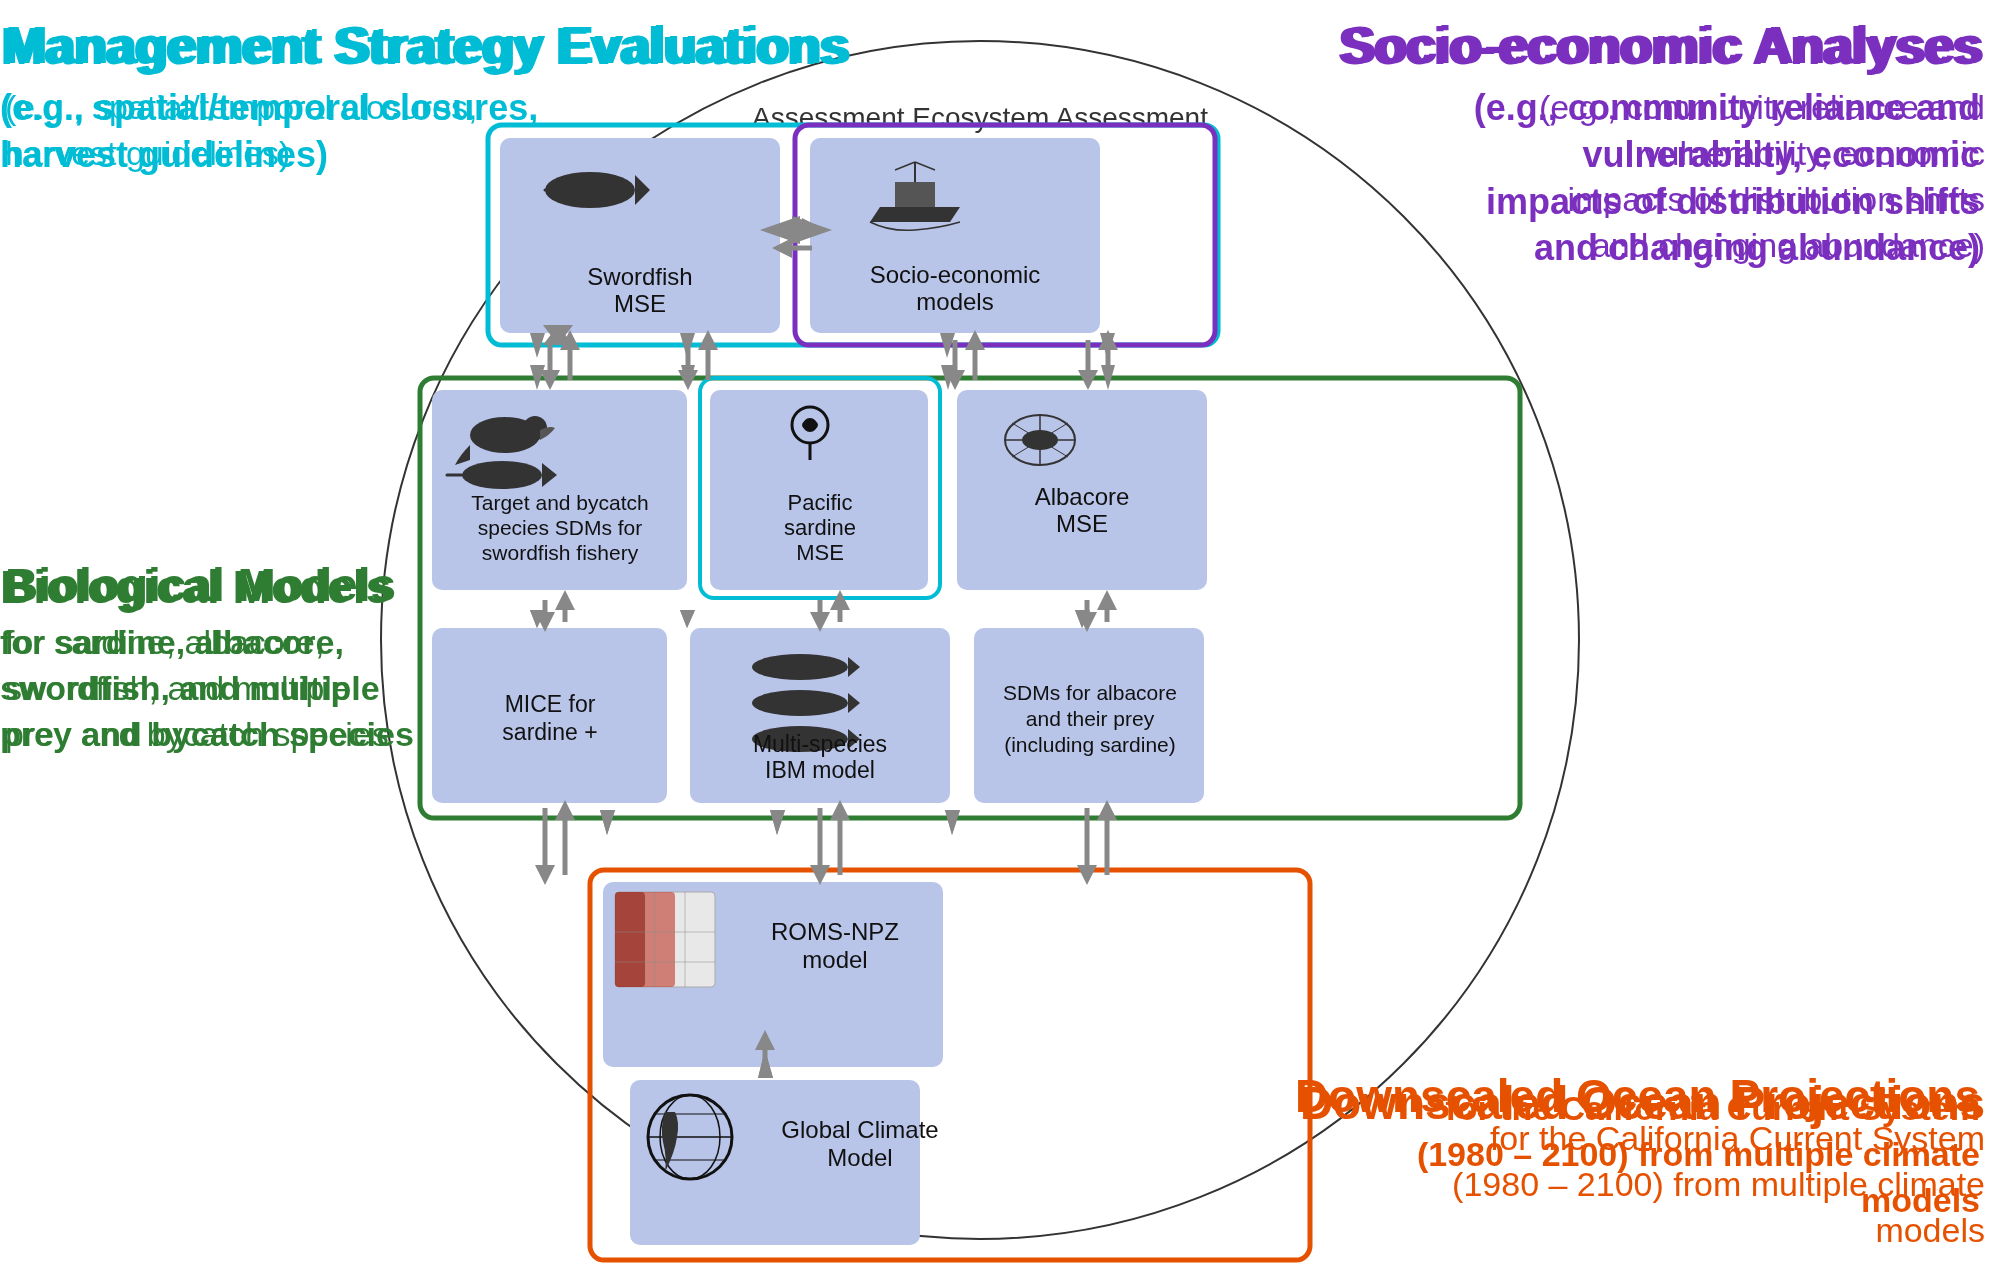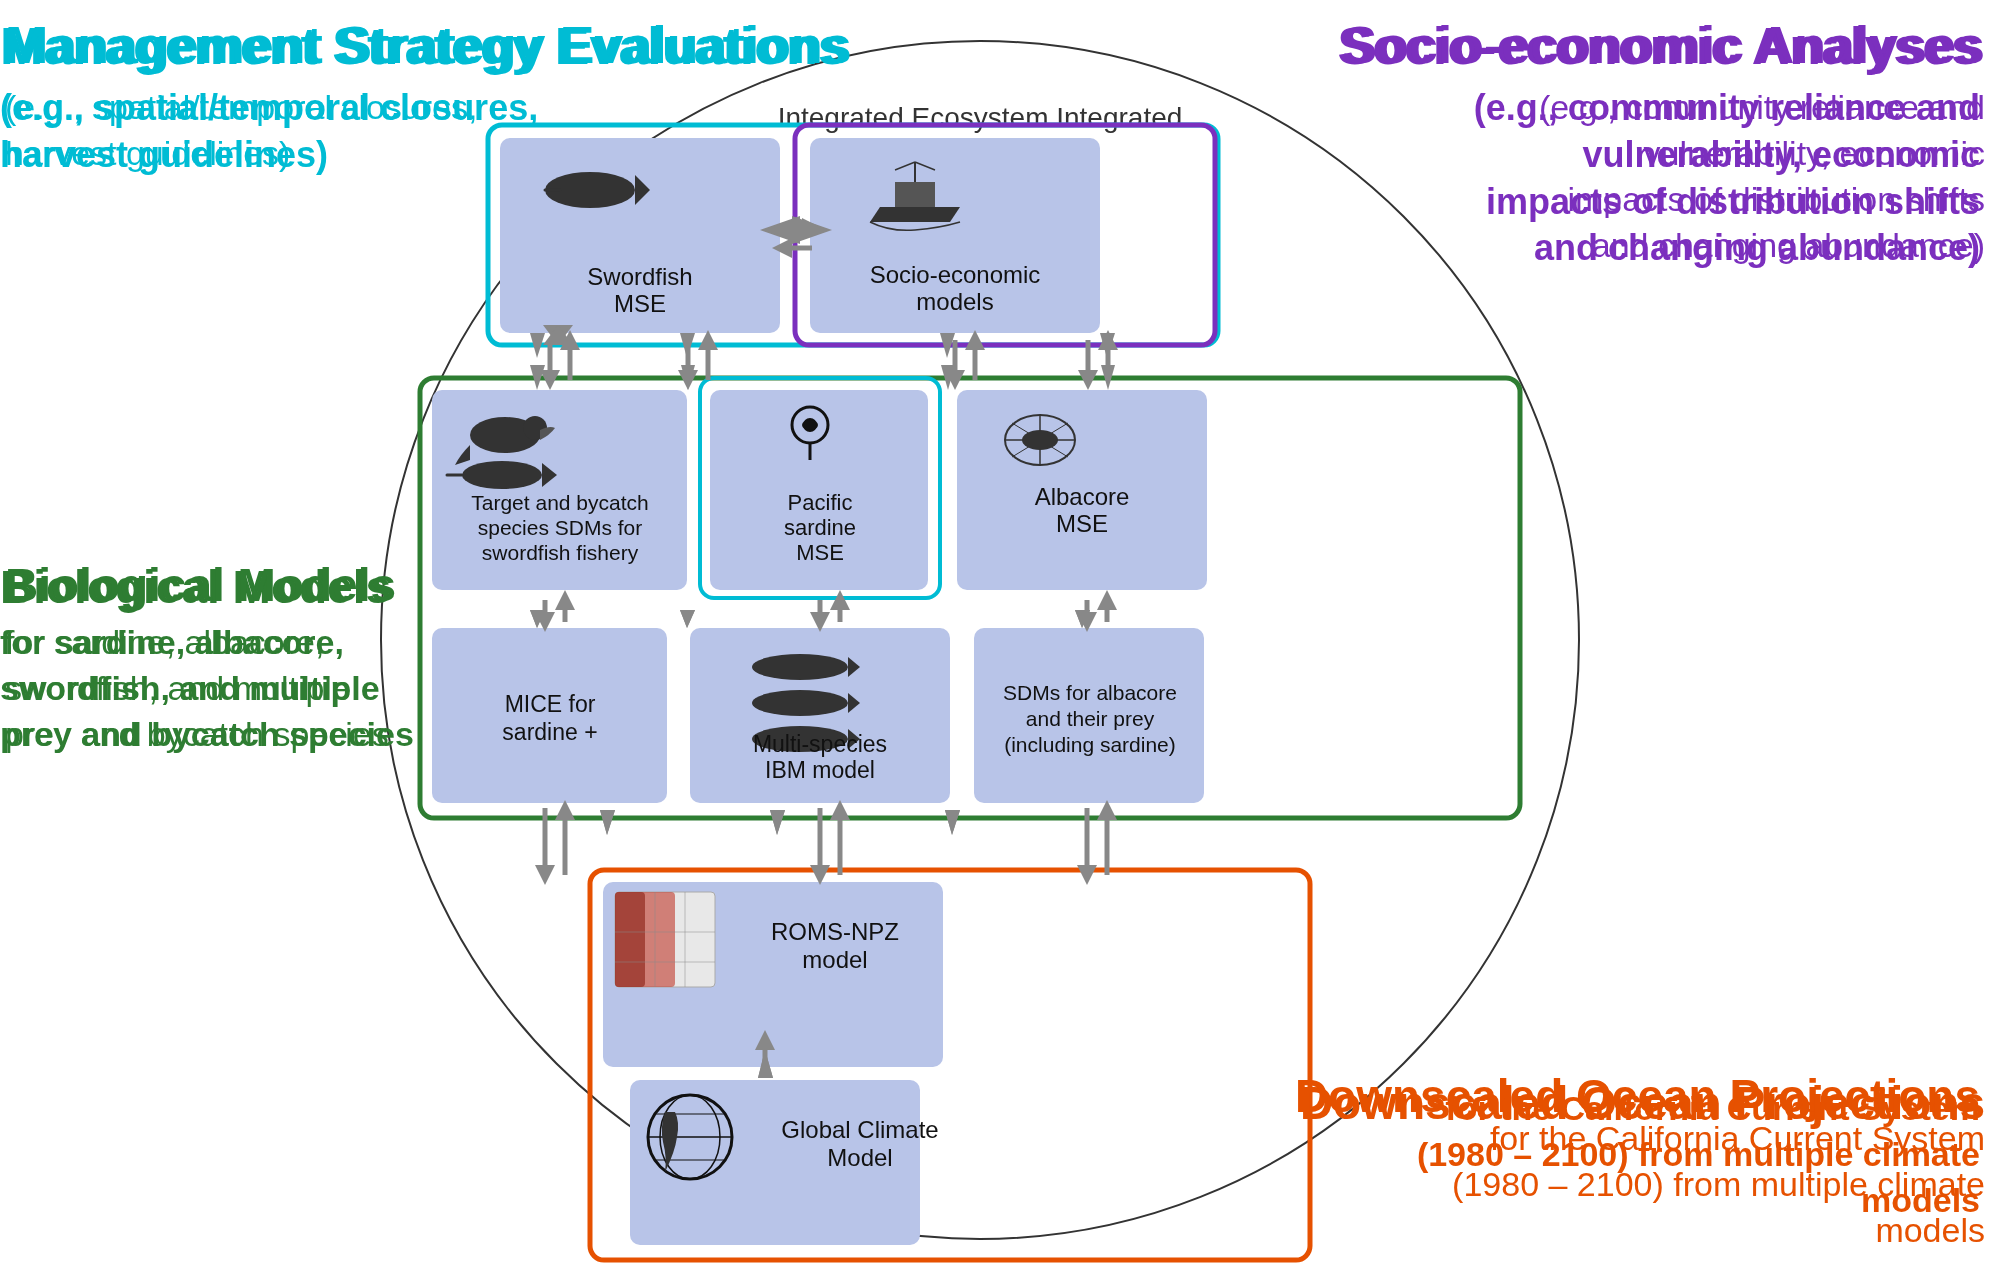--- a/index.html
+++ b/index.html
@@ -100,21 +100,21 @@
       transform: translateX(-50%);
       font-size: 28px;
       color: #333;
       white-space: nowrap;
     }
   </style>
 </head>
 <body>
 
 <div class="main-circle">
-  <span class="iea-label">Integrated Ecosystem Integrated</span>
+  <span class="iea-label">Assessment Ecosystem Assessment</span>
 </div>
 
 <div class="corner-label label-mse">Management Strategy Evaluations</div>
 <div class="corner-label label-mse-sub" style="white-space:pre-line;">(e.g., spatial/temporal closures,
 harvest guidelines)</div>
 
 <div class="corner-label label-socio">Socio-economic Analyses</div>
 <div class="corner-label label-socio-sub" style="white-space:pre-line;">(e.g., community reliance and
 vulnerability, economic
 impacts of distribution shifts

